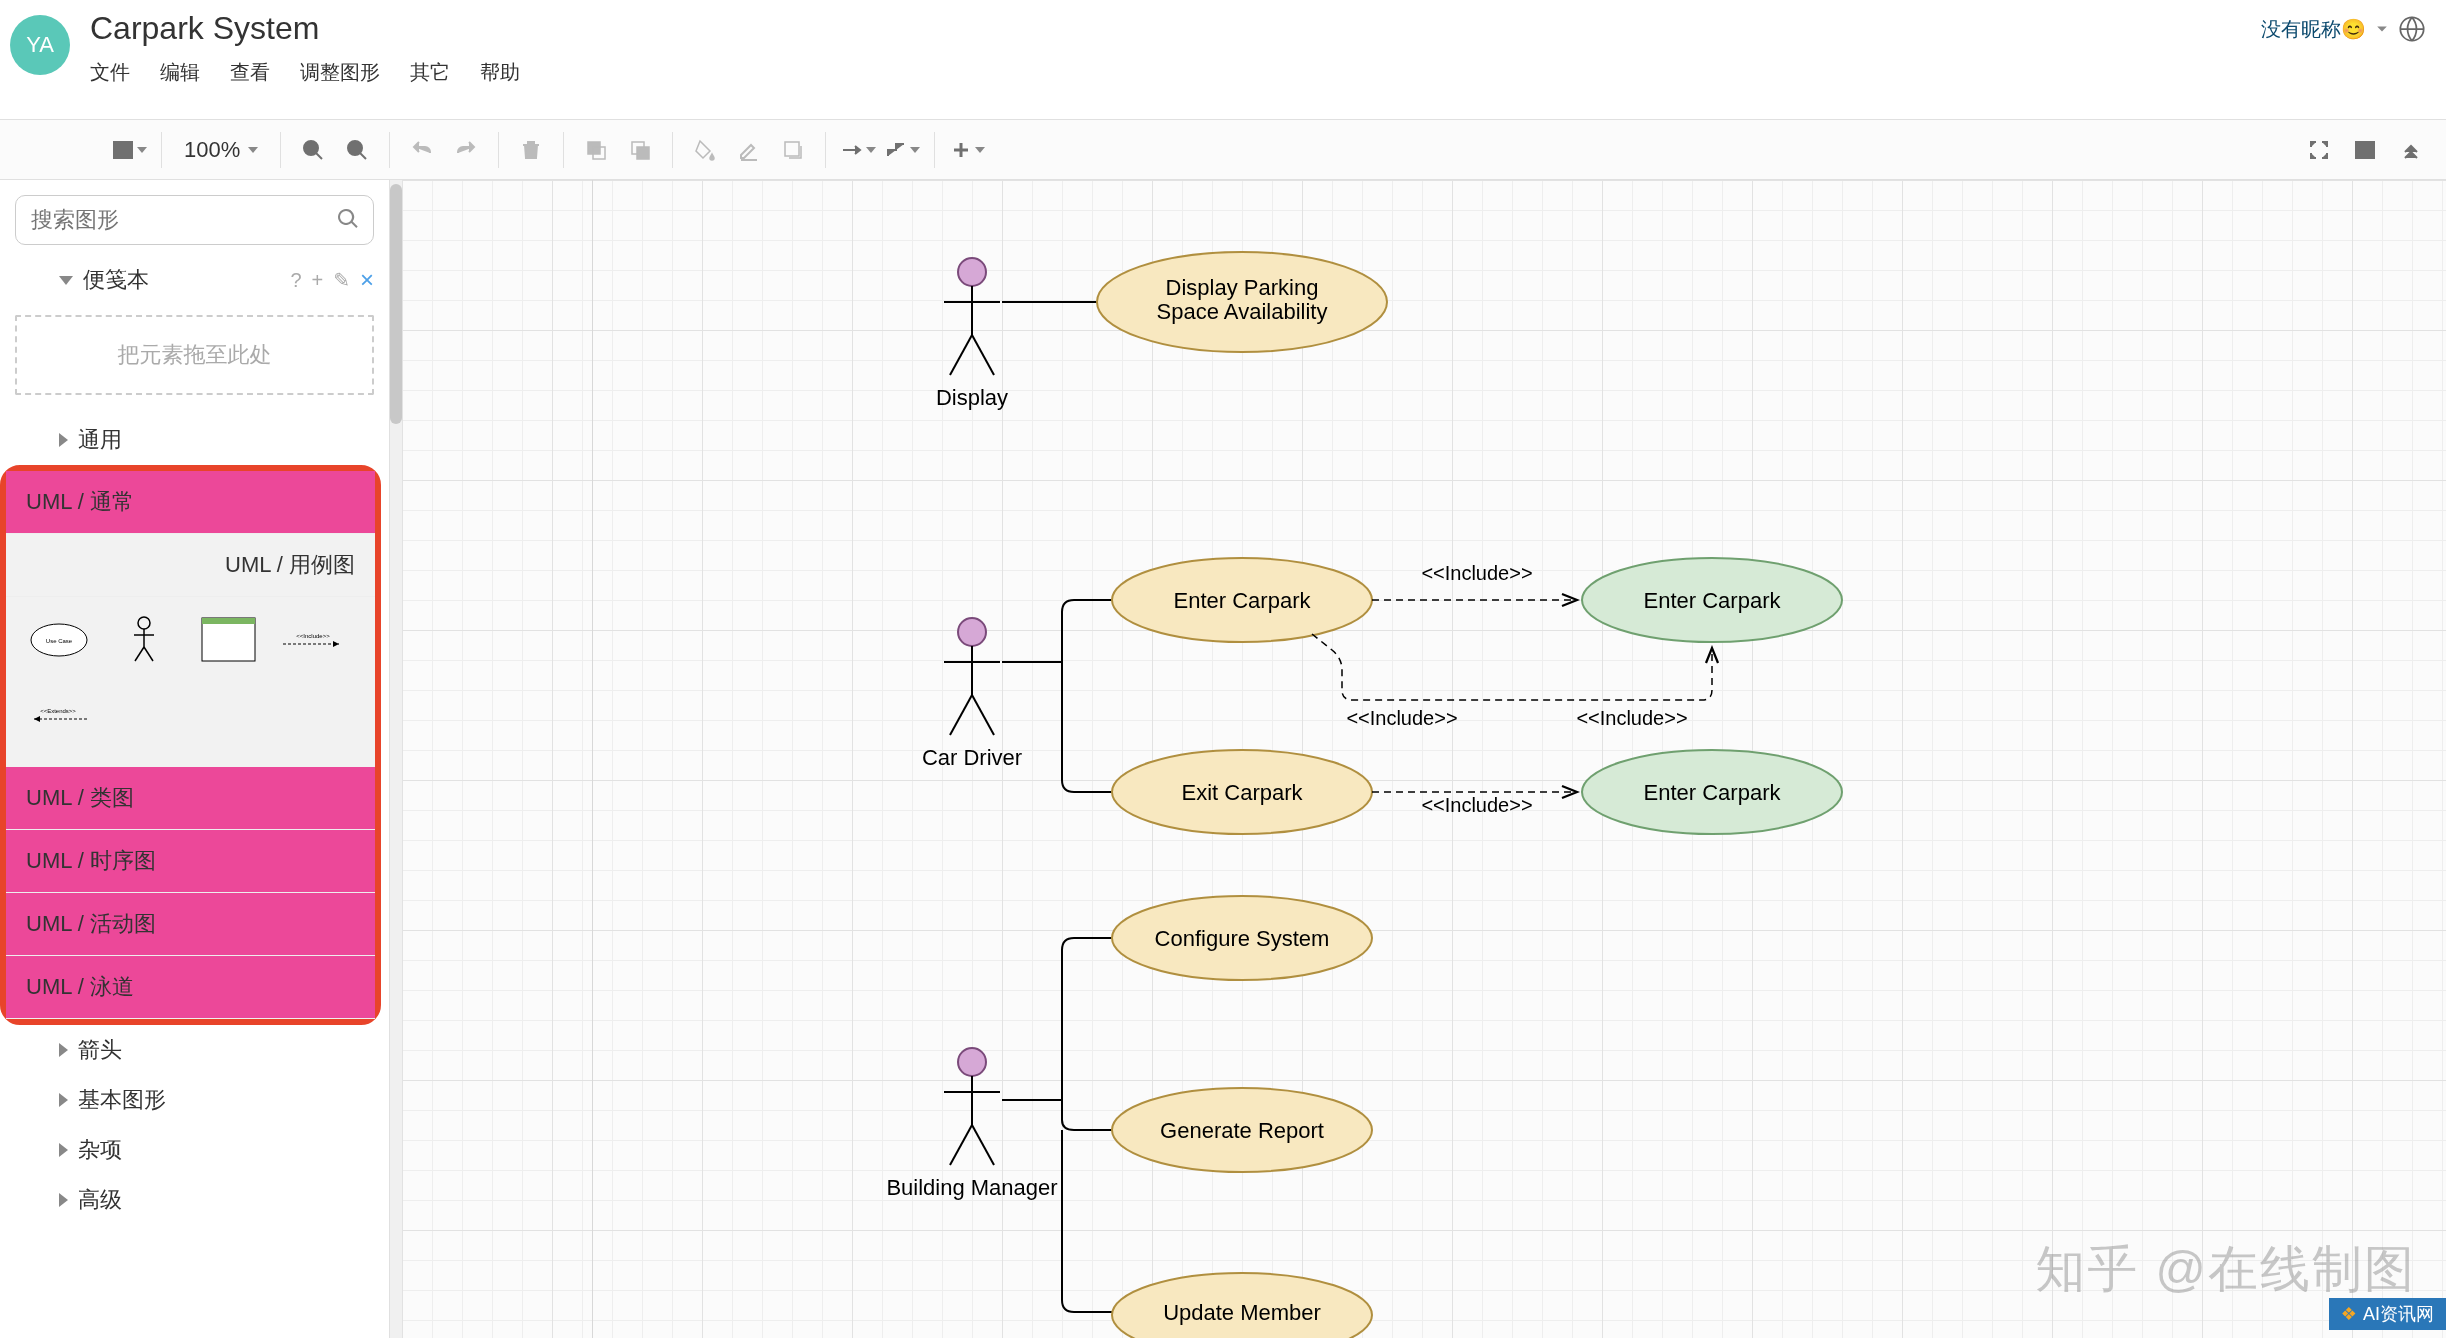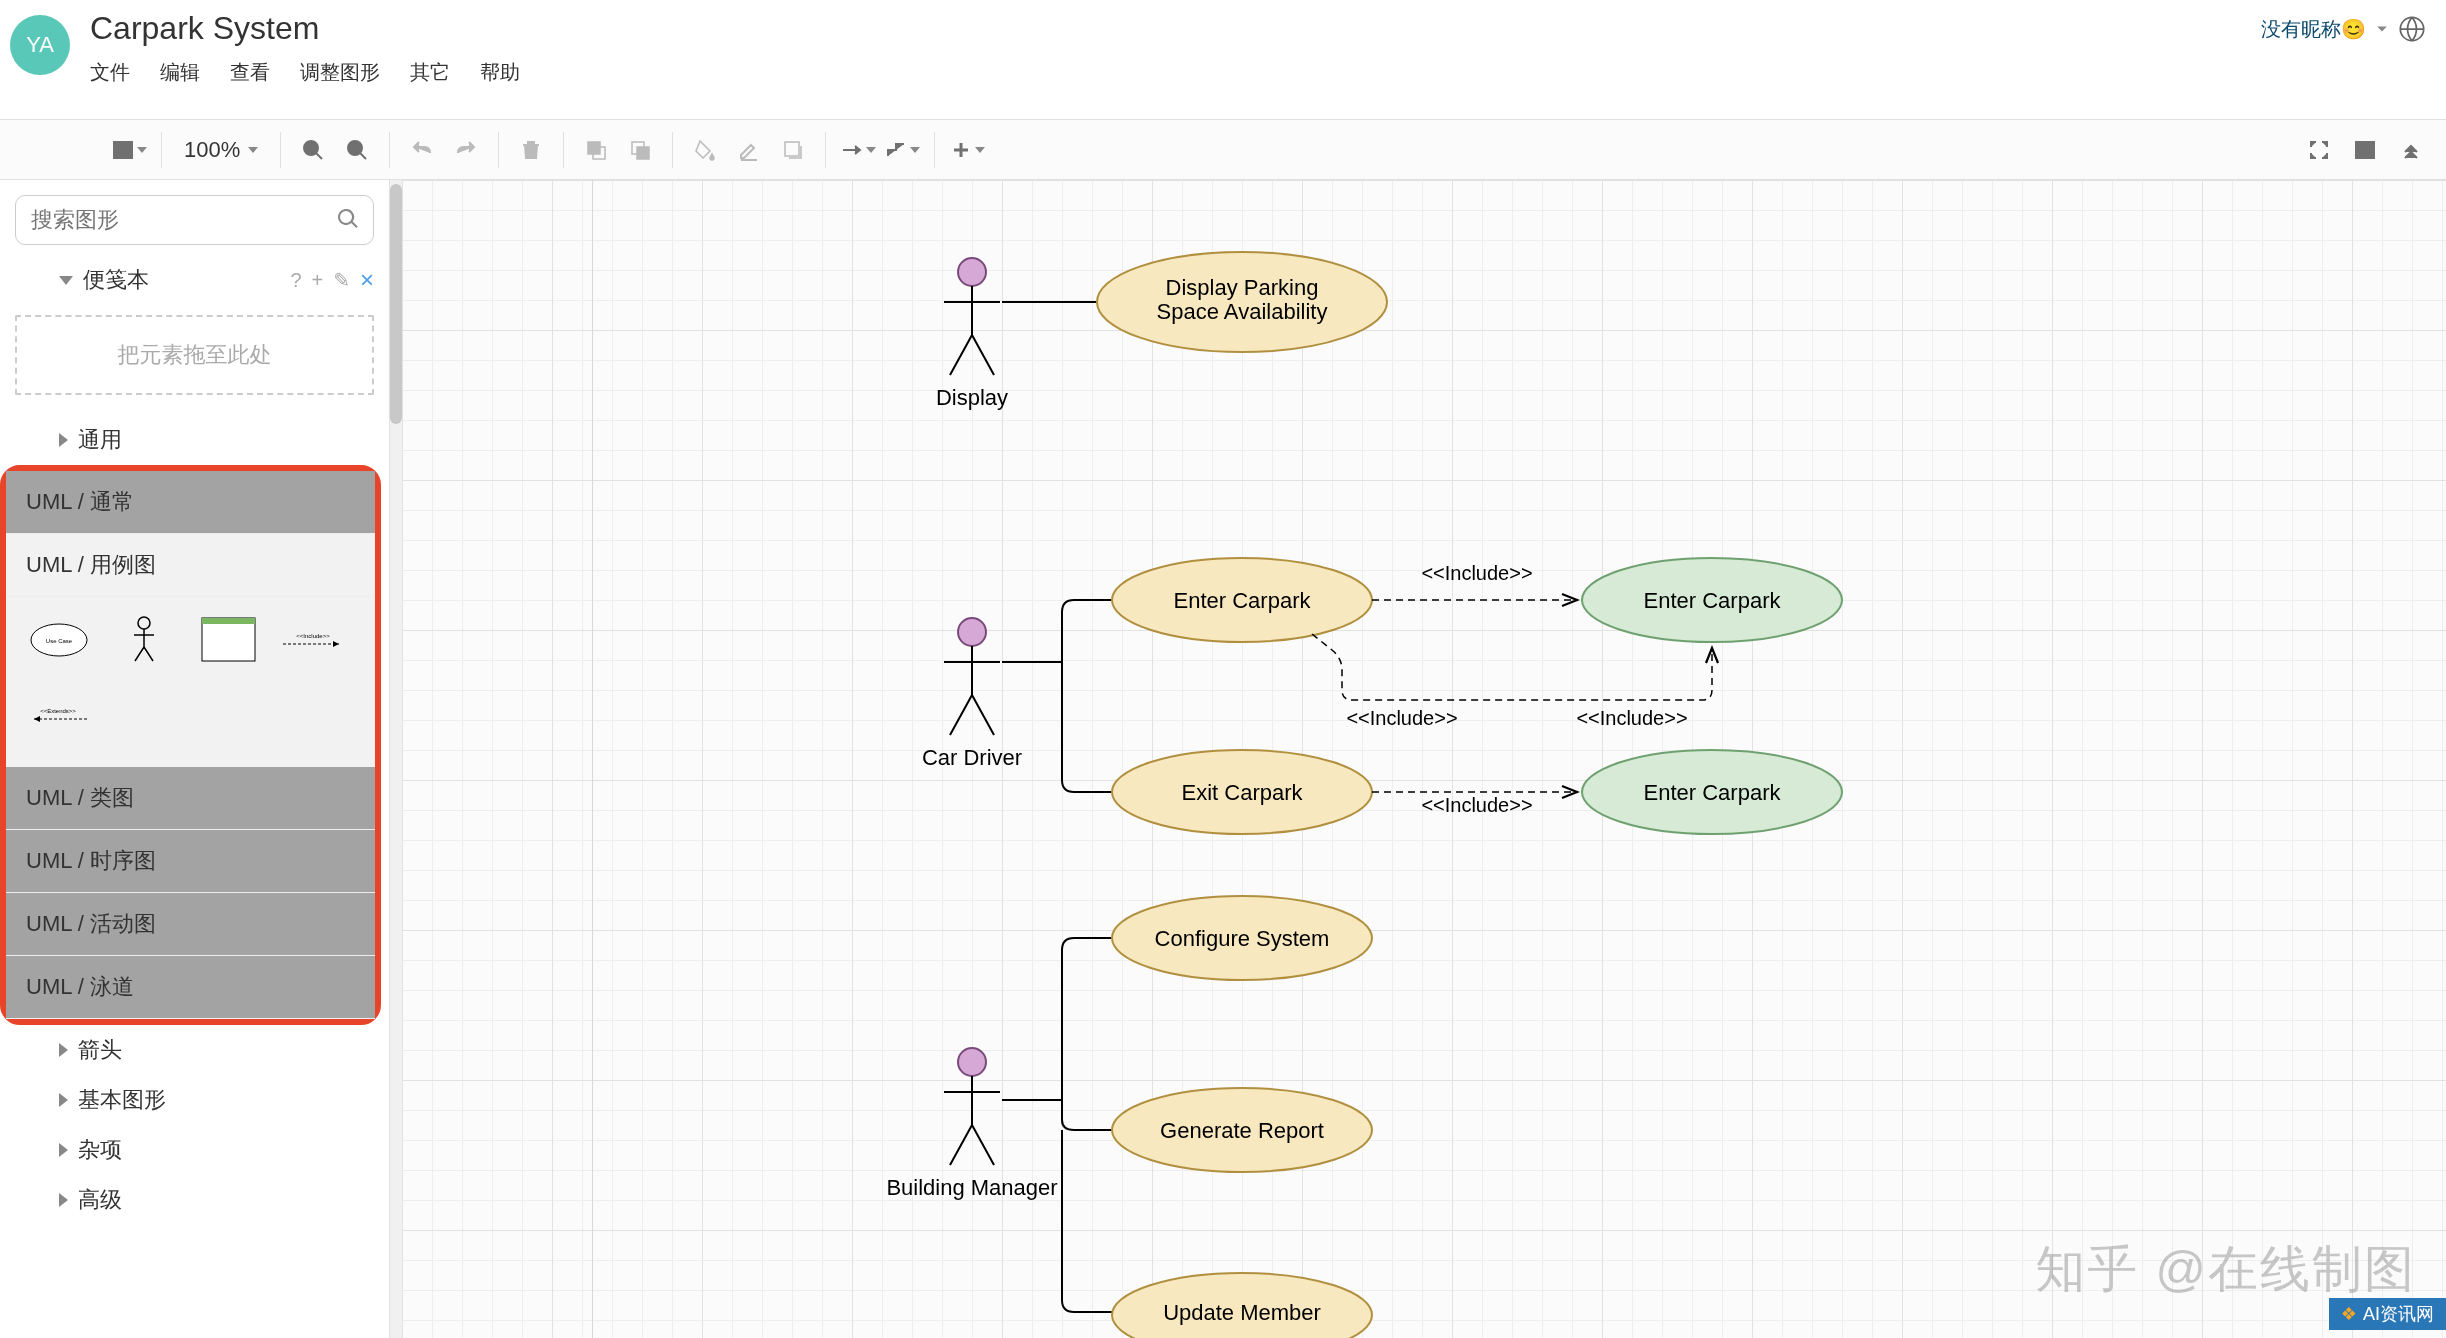--- a/index.html
+++ b/index.html
@@ -43,22 +43,22 @@
 .tri.right { border-top: 7px solid transparent; border-bottom: 7px solid transparent; border-left: 9px solid #888; }
 .tri.down { border-left: 7px solid transparent; border-right: 7px solid transparent; border-top: 9px solid #888; }
 .section-hdr .tools { margin-left: auto; display: flex; gap: 10px; align-items: center; color: #aaa; font-size: 20px; }
 .section-hdr .tools .x { color: #4da0e8; font-size: 24px; }
 
 .dropzone { margin: 10px 15px 20px 15px; border: 2px dashed #ccc; height: 80px; display: flex; align-items: center; justify-content: center; color: #aaa; font-size: 22px; border-radius: 2px; }
 
 .cat-item { padding: 16px 20px; font-size: 22px; color: #333; border-bottom: 1px solid #eee; cursor: pointer; background: #f9f9f9; }
 
 .red-box { border: 6px solid #e8442a; border-radius: 20px; margin: 0 8px 0 0; }
-.red-box .cat-item { background: #a3a3a3; }
-.red-box .cat-item.expand { background: #f2f2f2; }
+.red-box .cat-item { background: #ec4899; }
+.red-box .cat-item.expand { background: #f2f2f2; text-align: right; }
 
 .shape-palette { display: flex; flex-wrap: wrap; gap: 20px; padding: 15px 20px 25px 20px; background: #f2f2f2; }
 .shape-cell { width: 65px; height: 55px; display: flex; align-items: center; justify-content: center; cursor: move; }
 
 
 .grid { position: absolute; inset: 0; background-image: linear-gradient(#eee 1px, transparent 1px), linear-gradient(90deg, #eee 1px, transparent 1px); background-size: 30px 30px; }
 .grid::after { content: ""; position: absolute; inset: 0; background-image: linear-gradient(#e2e2e2 1px, transparent 1px), linear-gradient(90deg, #e2e2e2 1px, transparent 1px); background-size: 150px 150px; }
 .vline { position: absolute; top: 0; bottom: 0; width: 1px; background: #d8d8d8; }
 
 svg.diagram { position: absolute; top: 0; left: 0; }

